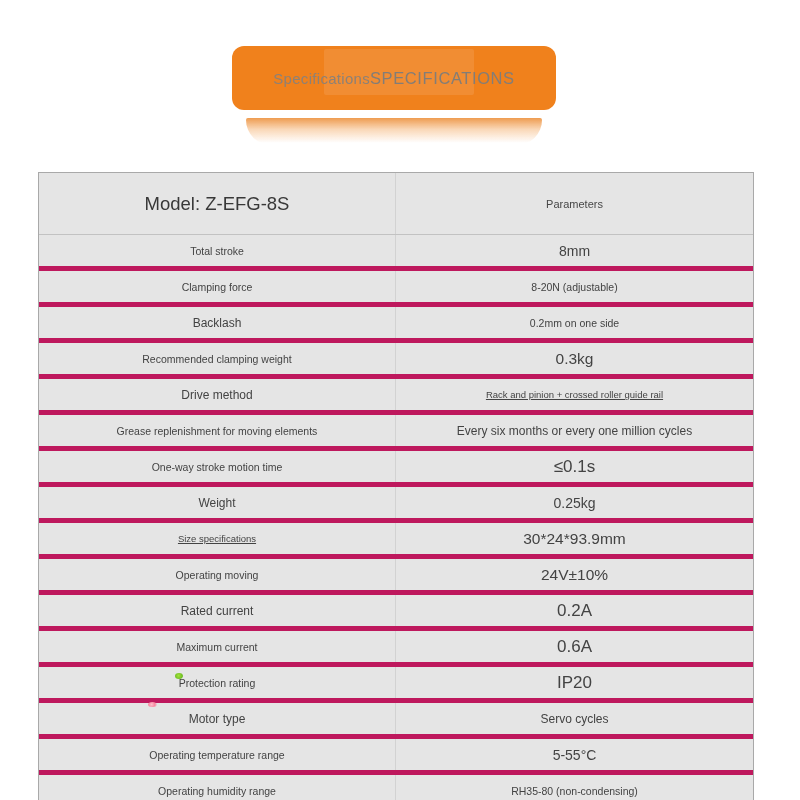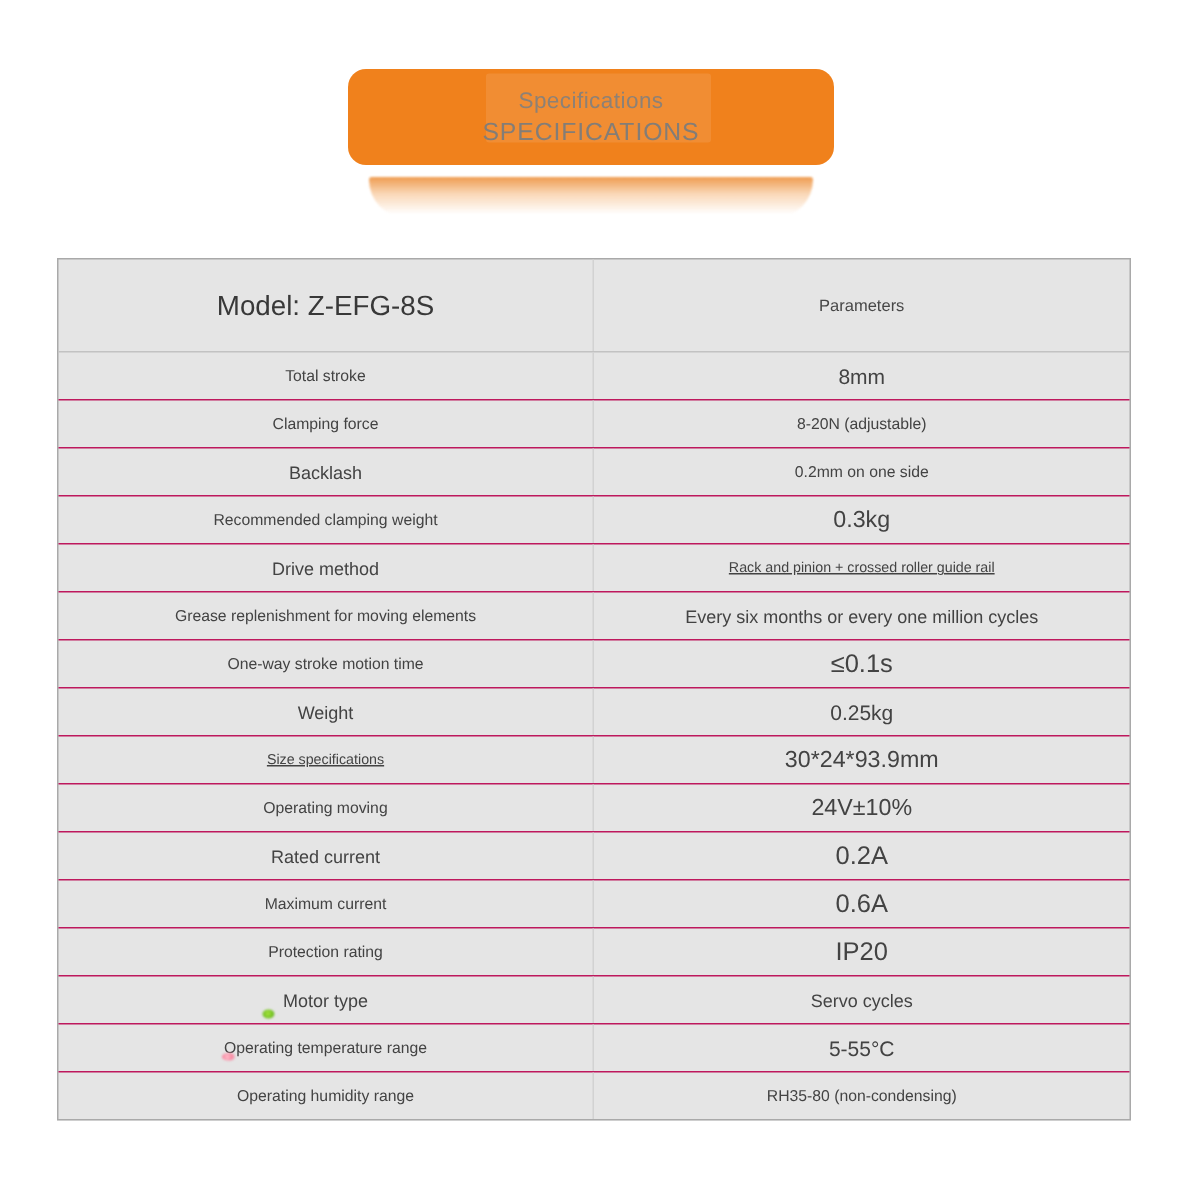--- a/index.html
+++ b/index.html
@@ -5,21 +5,21 @@
   html,body{margin:0;padding:0;}
   body{
     width:800px;height:800px;background:#ffffff;position:relative;
     font-family:"Liberation Sans","DejaVu Sans",sans-serif;
     overflow:hidden;
   }
   
   .banner{
     position:absolute;left:232px;top:46px;width:324px;height:64px;
     border-radius:12px;
-    display:flex;flex-direction:column;align-items:center;justify-content:center;
+    display:flex;flex-direction:row;align-items:center;justify-content:center;
     line-height:21px;
   }
   .banner-overlay{
     position:absolute;left:92px;top:3px;width:150px;height:46px;
     background:rgba(255,255,255,0.10);border-radius:2px;
     pointer-events:none;
   }
   .banner-line1{font-size:15px;color:#8d8176;letter-spacing:.3px;position:relative;}
   .banner-line2{font-size:16.5px;color:#837d77;letter-spacing:.6px;position:relative;}
   .reflection{
@@ -29,21 +29,21 @@
     filter:blur(0.6px);
   }
   
   .spec-table{
     position:absolute;left:38px;top:172px;width:716px;
     border:1px solid #a9a9a9;background:#e5e5e5;box-sizing:border-box;
     color:#434343;
   }
   .header-row,.row{display:grid;grid-template-columns:357px 1fr;}
   .header-row{height:61px;border-bottom:1px solid #c2c2c2;}
-  .row{height:31px;border-bottom:1px solid #be185d;}
+  .row{height:31px;border-bottom:5px solid #be185d;}
   .row:last-child{border-bottom:none;}
   .cell{
     display:flex;align-items:center;justify-content:center;
     text-align:center;box-sizing:border-box;overflow:hidden;
   }
   .cell.left{border-right:1px solid #d2d2d2;}
   .header-model{font-size:18.5px;color:#383838;}
   .header-params{font-size:11px;color:#474747;}
   
   .fs-xs{font-size:9.5px;text-decoration:underline;}

